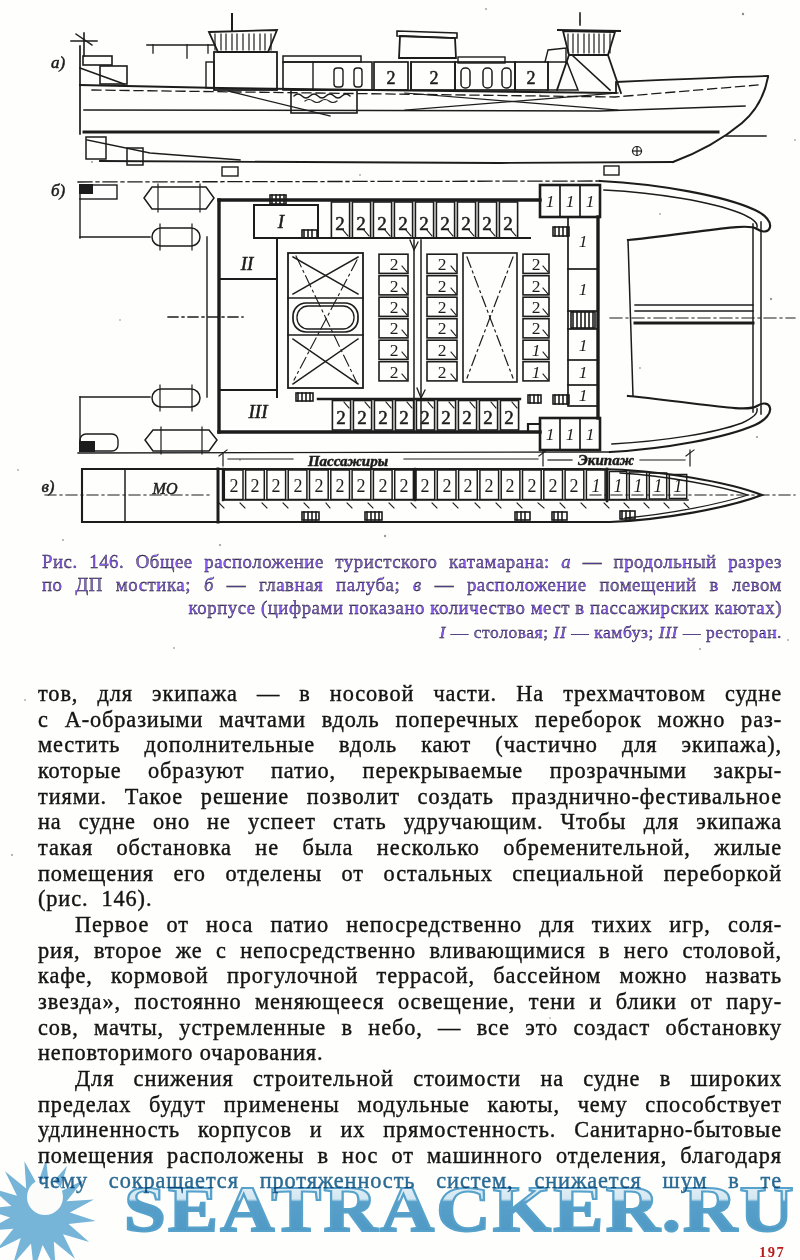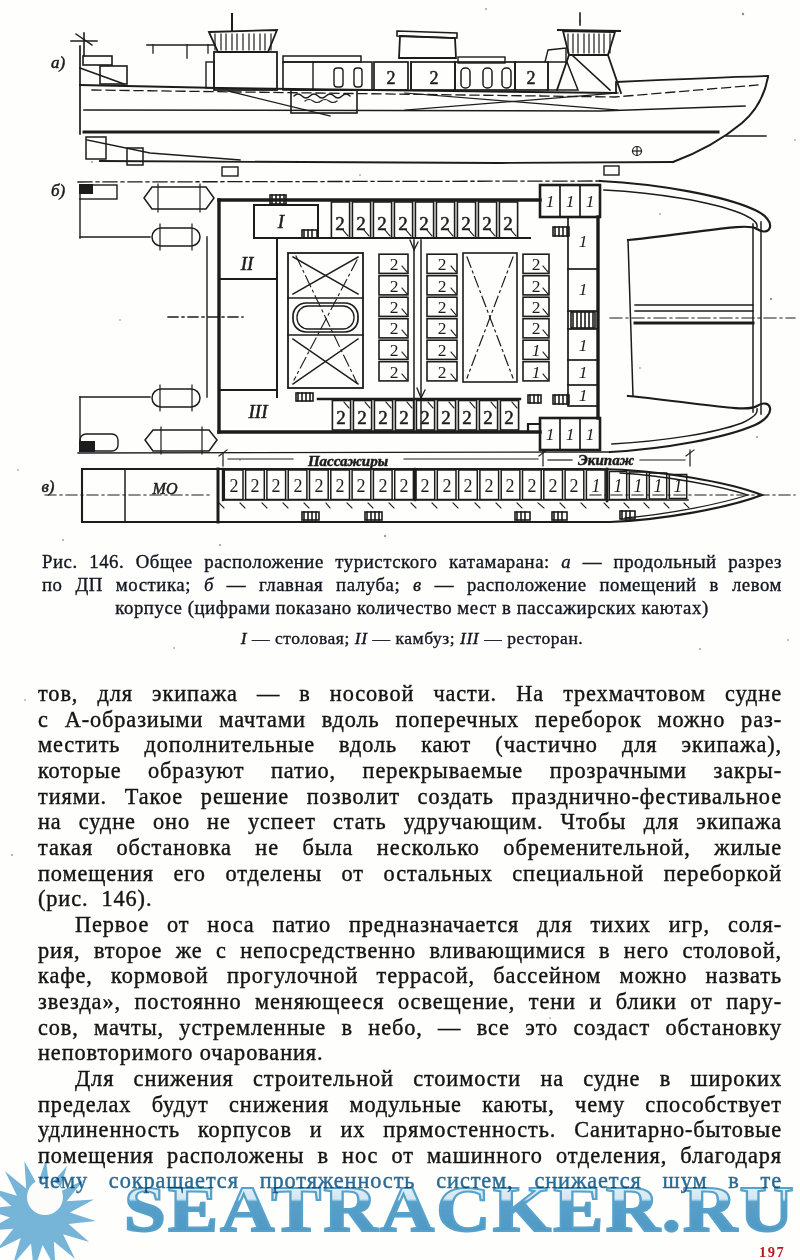--- a/index.html
+++ b/index.html
@@ -1,17 +1,17 @@
 <!DOCTYPE html>
 <html><head><meta charset="utf-8"><style>
 html,body{margin:0;padding:0;background:#fff}
 .page{position:relative;width:800px;height:1260px;background:#fefefd;font-family:"Liberation Serif",serif;color:#191919;overflow:hidden}
-.cap{position:absolute;left:42px;width:740px;font-size:18.8px;line-height:22.8px;color:#0f172a;letter-spacing:0.55px;-webkit-text-stroke:0.35px #131313}
+.cap{position:absolute;left:42px;width:740px;font-size:18.8px;line-height:22.8px;color:#8b5cf6;letter-spacing:0.55px;-webkit-text-stroke:0.35px #131313}
 .cap .j{text-align:justify;text-align-last:justify}
-.cap .c{text-align:center}
+.cap .c{text-align:right}
 .bodytxt{position:absolute;left:38px;top:681px;width:744px;font-size:22.3px;line-height:25.65px;color:#141414;letter-spacing:0.9px;-webkit-text-stroke:0.4px #141414}
 .bodytxt div{text-align:justify;text-align-last:justify;white-space:nowrap}
 .bodytxt div.last{text-align-last:left}
 .bodytxt div.ind{text-indent:37px}
 .pageno{position:absolute;left:759px;top:1244px;font-size:14.5px;font-weight:bold;letter-spacing:1.5px;color:#b91c1c}
 svg text{font-family:"Liberation Serif",serif}
 </style></head>
 <body>
 <div class="page">
 
@@ -505,41 +505,41 @@
         <line x1="622" y1="511" x2="622" y2="519"></line>
         <line x1="626" y1="511" x2="626" y2="519"></line>
         <line x1="630" y1="511" x2="630" y2="519"></line>
       </g>
 </svg>
 
 <div class="cap" style="top:551px">
 <div class="j">Рис.&nbsp;146.&nbsp;Общее расположение туристского катамарана: <i>а</i> — продольный разрез</div>
 <div class="j">по ДП мостика; <i>б</i> — главная палуба; <i>в</i> — расположение помещений в левом</div>
 <div class="c">корпусе (цифрами показано количество мест в пассажирских каютах)</div>
-<div class="c" style="margin-top:8px;font-size:17.5px"><i>I</i> — столовая; <i>II</i> — камбуз; <i>III</i> — ресторан.</div>
+<div class="c" style="margin-top:2px;font-size:17.5px"><i>I</i> — столовая; <i>II</i> — камбуз; <i>III</i> — ресторан.</div>
 </div>
 
 <div class="bodytxt">
 <div>тов, для экипажа — в носовой части. На трехмачтовом судне</div>
 <div>с А-образиыми мачтами вдоль поперечных переборок можно раз-</div>
 <div>местить дополнительные вдоль кают (частично для экипажа),</div>
 <div>которые образуют патио, перекрываемые прозрачными закры-</div>
 <div>тиями. Такое решение позволит создать празднично-фестивальное</div>
 <div>на судне оно не успеет стать удручающим. Чтобы для экипажа</div>
 <div>такая обстановка не была несколько обременительной, жилые</div>
 <div>помещения его отделены от остальных специальной переборкой</div>
 <div class="last">(рис.&nbsp;&nbsp;146).</div>
-<div class="ind">Первое от носа патио предназначается для тихих игр, соля-</div>
+<div class="ind">Первое от носа патио непосредственно для тихих игр, соля-</div>
 <div>рия, второе же с непосредственно вливающимися в него столовой,</div>
 <div>кафе, кормовой прогулочной террасой, бассейном можно назвать</div>
 <div>звезда», постоянно меняющееся освещение, тени и блики от пару-</div>
 <div>сов, мачты, устремленные в небо, — все это создаст обстановку</div>
 <div class="last">неповторимого очарования.</div>
 <div class="ind">Для снижения строительной стоимости на судне в широких</div>
-<div>пределах будут снижения модульные каюты, чему способствует</div>
+<div>пределах будут применены модульные каюты, чему способствует</div>
 <div>удлиненность корпусов и их прямостенность. Санитарно-бытовые</div>
 <div>помещения расположены в нос от машинного отделения, благодаря</div>
 <div style="color:#2a6a93;-webkit-text-stroke:0.4px #2a6a93">чему сокращается протяженность систем, снижается шум в те</div>
 </div>
 
 <svg width="800" height="1260" viewBox="0 0 800 1260" style="position:absolute;left:0;top:0;mix-blend-mode:multiply;pointer-events:none">
 <defs>
 <linearGradient id="wg" x1="0" y1="1186" x2="0" y2="1232" gradientUnits="userSpaceOnUse">
 <stop offset="0" stop-color="#7ab7dc" stop-opacity="0.22"></stop>
 <stop offset="0.28" stop-color="#74b4da" stop-opacity="0.3"></stop>

